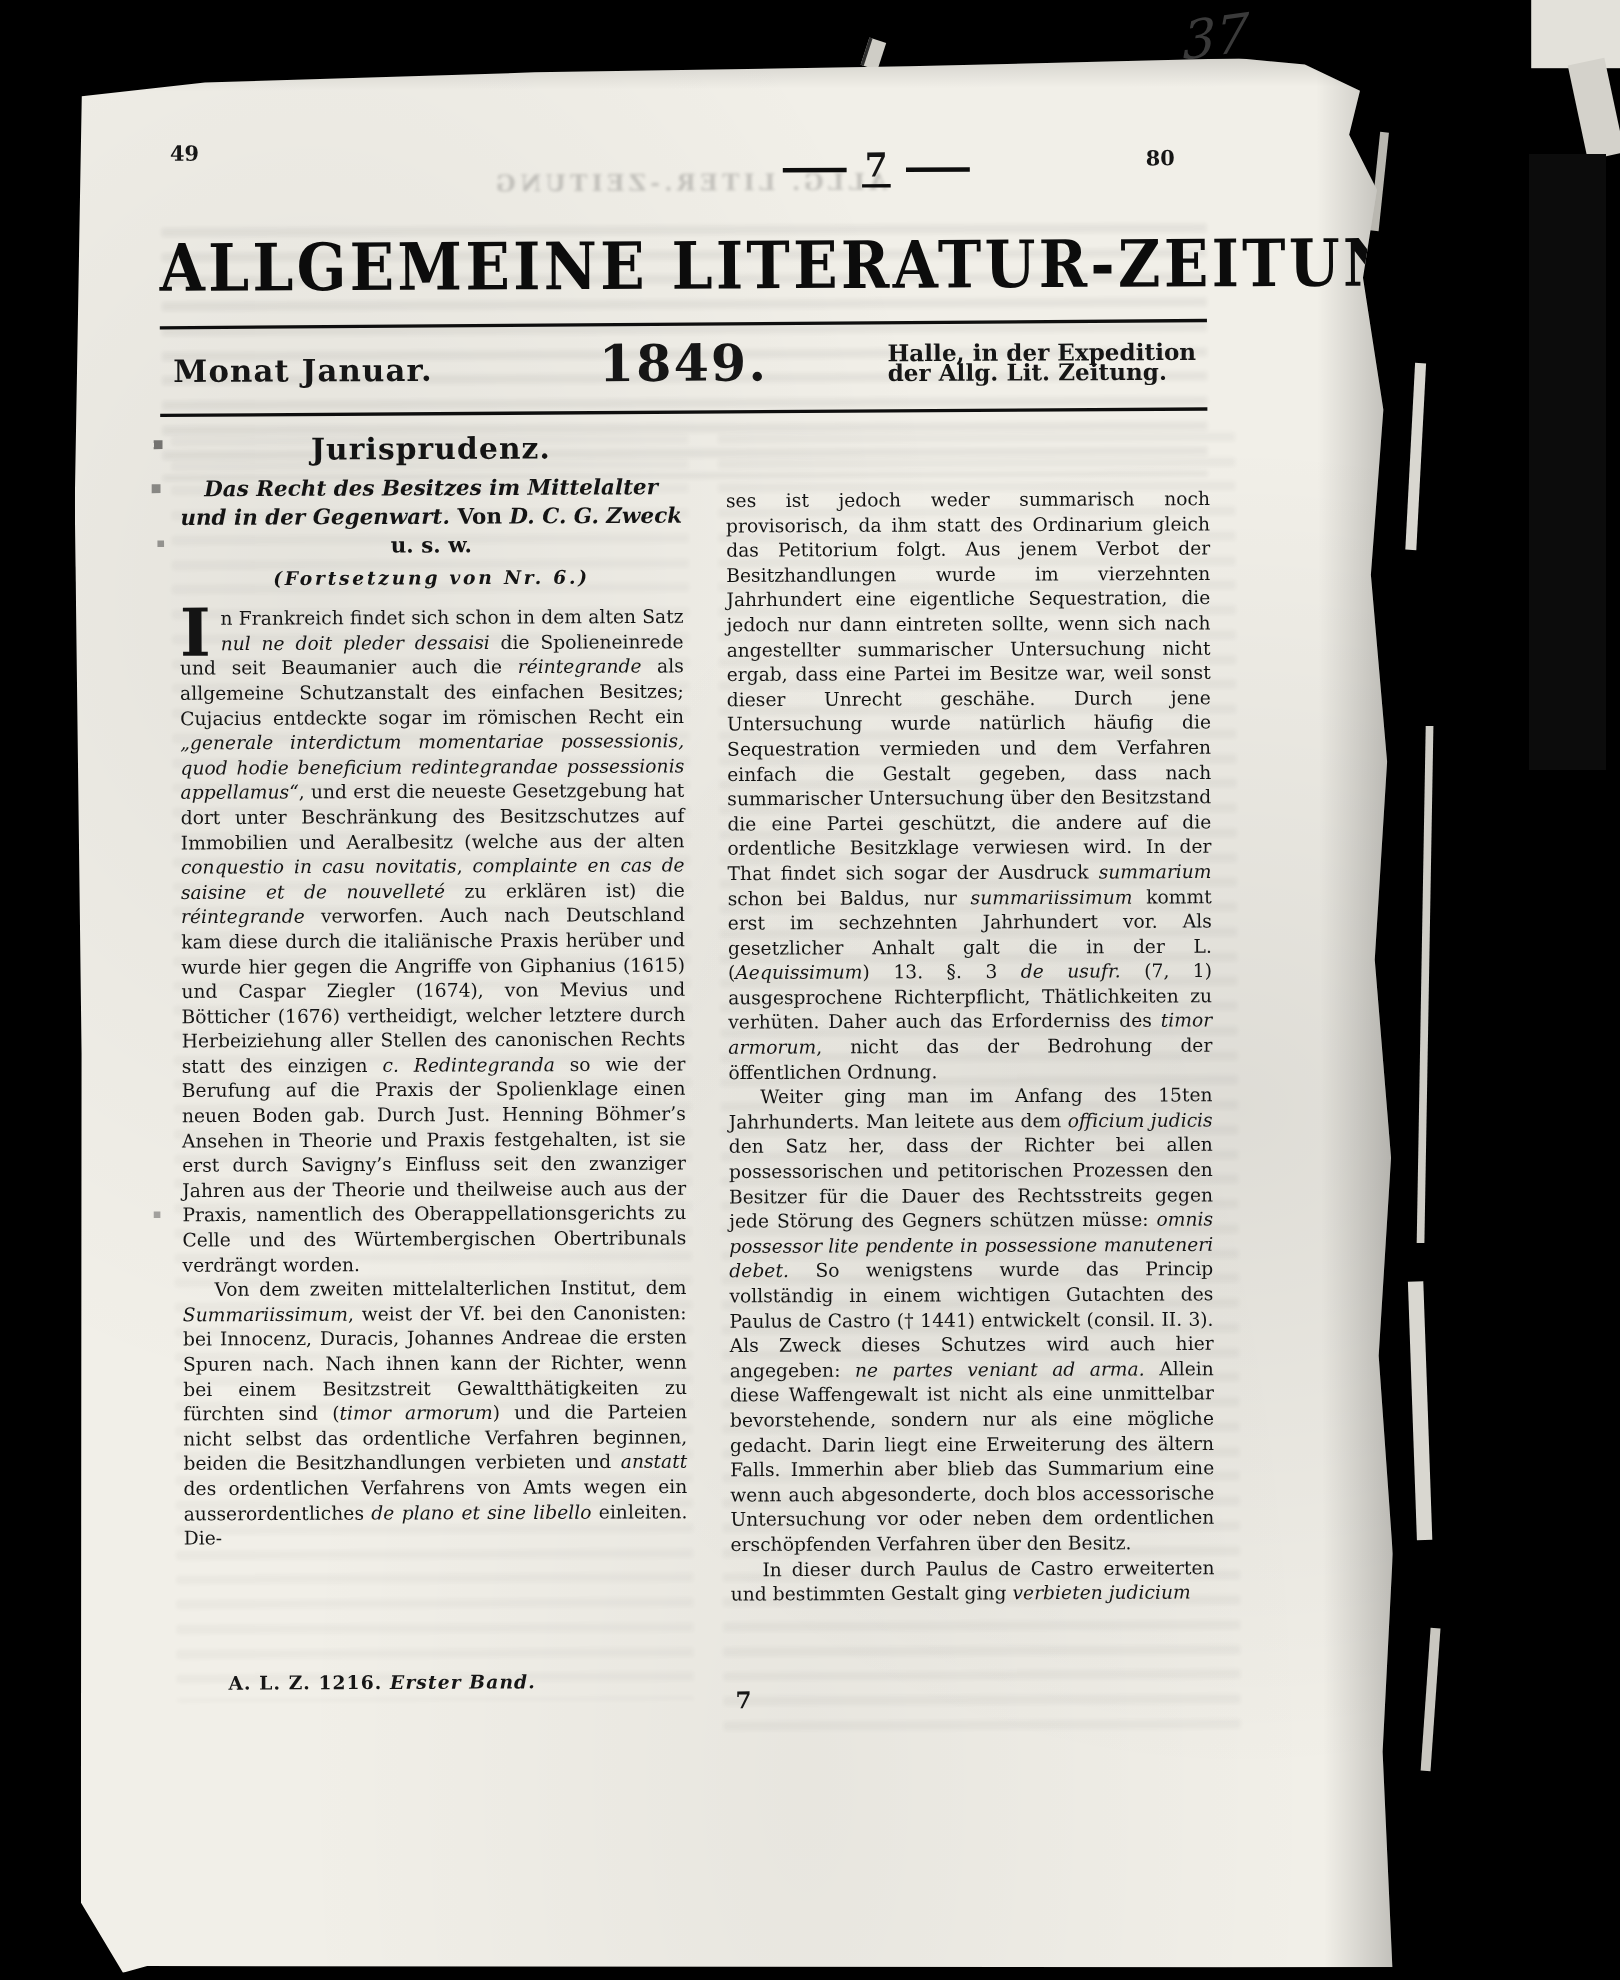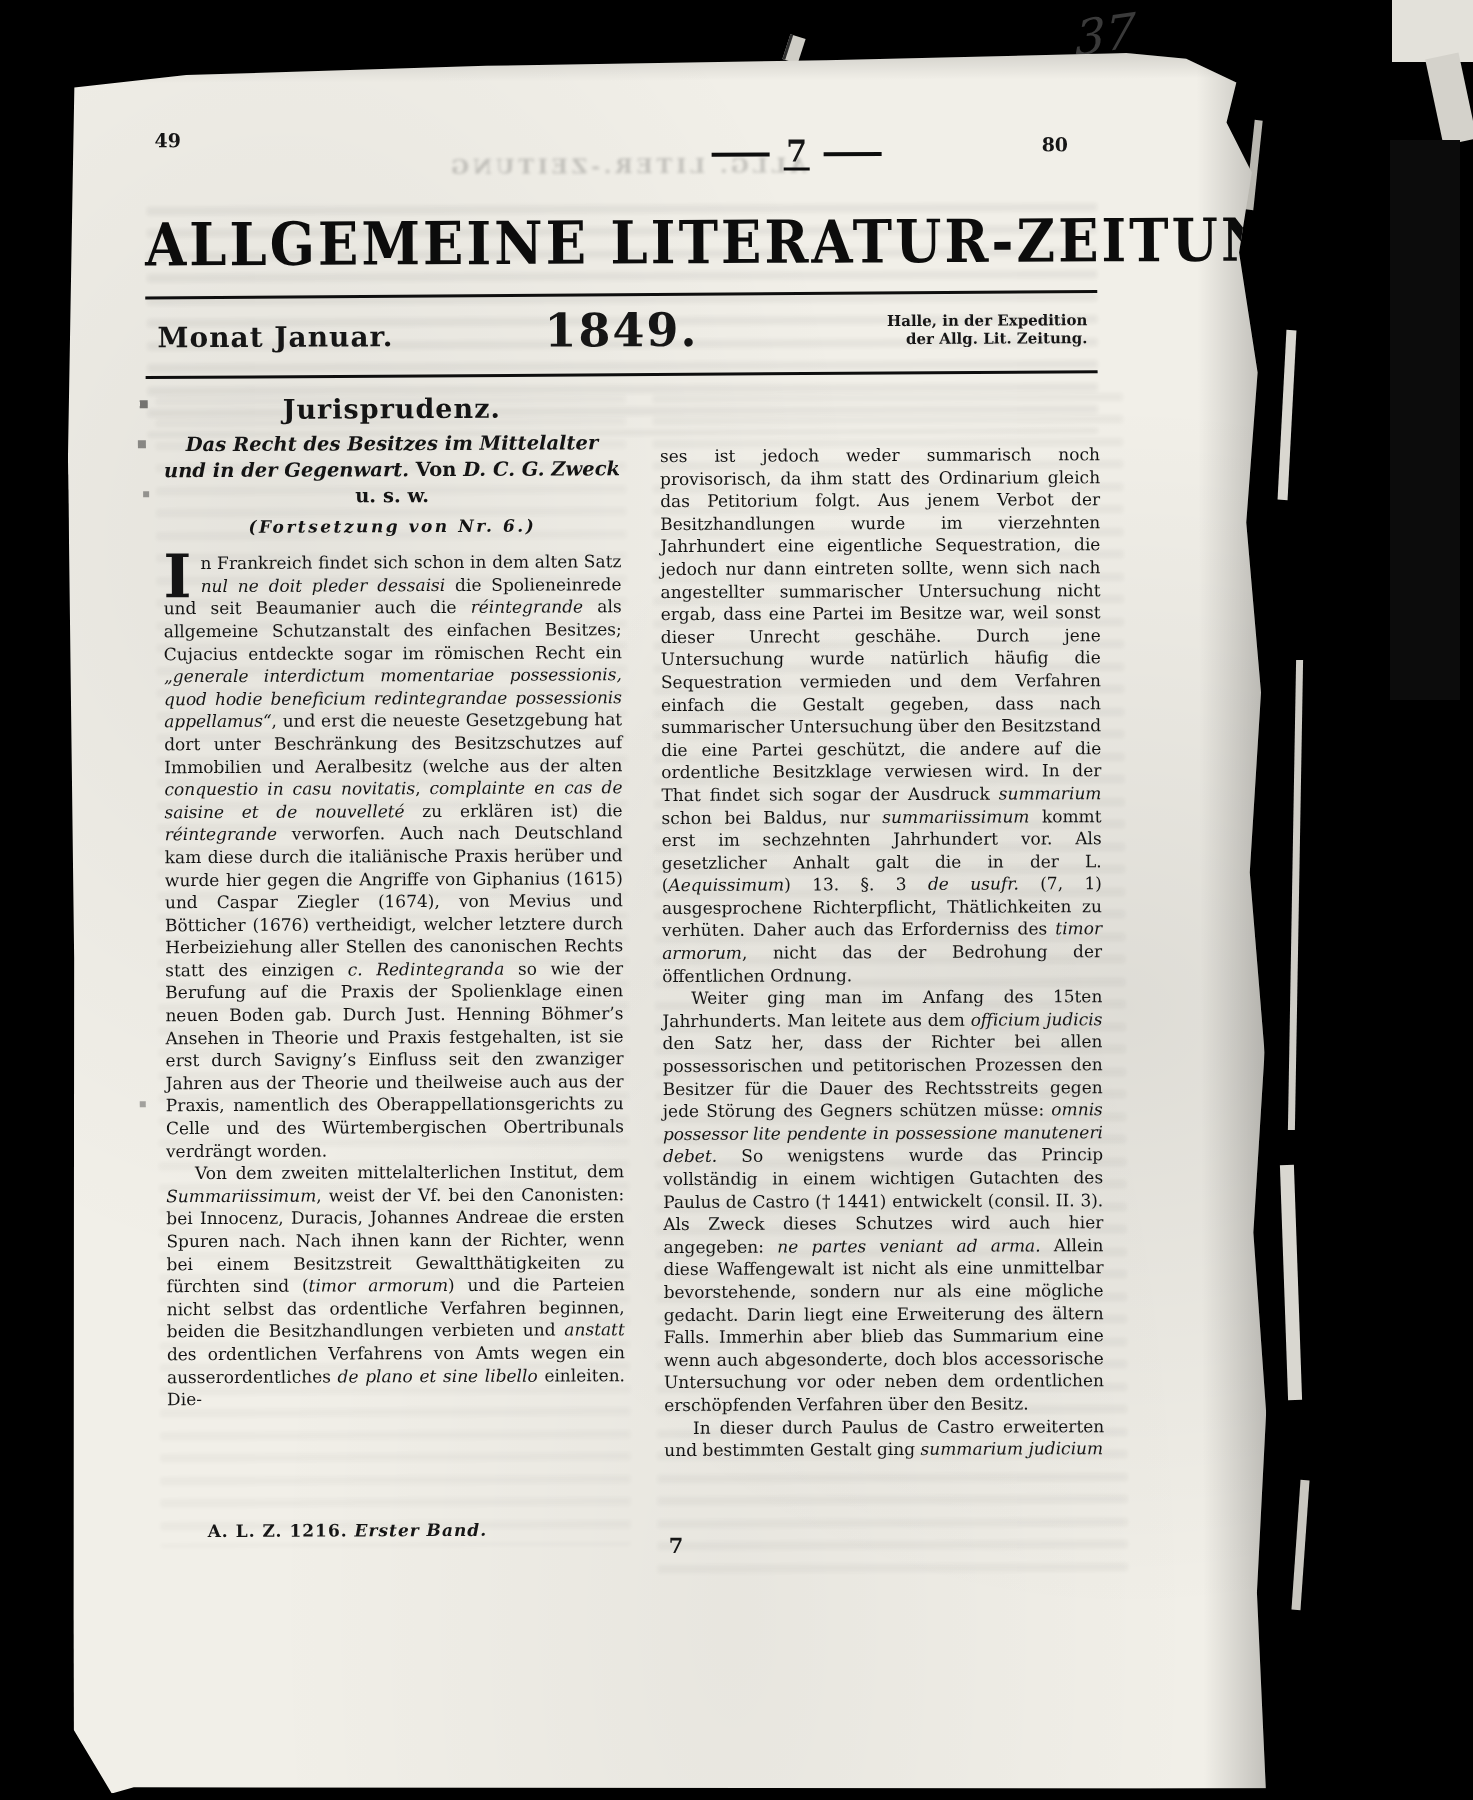--- a/index.html
+++ b/index.html
@@ -62,21 +62,21 @@
     position:absolute;left:78px;top:158px;width:950px;text-align:center;
     font-weight:bold;font-size:53px;letter-spacing:3px;line-height:1.1;
     transform:scaleY(1.12);white-space:nowrap;color:#0c0c0c;
   }
   .rule{position:absolute;left:78px;width:952px;height:3px;background:#0e0e0e;}
   .rule.r1{top:238px;transform:rotate(-0.15deg);}
   .rule.r2{top:318px;transform:rotate(-0.1deg);}
   .dateline{position:absolute;left:78px;top:246px;width:952px;height:66px;}
   .dateline .month{position:absolute;left:12px;top:18px;font-weight:bold;font-size:28px;letter-spacing:1px;}
   .dateline .year{position:absolute;left:0;right:0;top:2px;text-align:center;font-weight:bold;font-size:46px;letter-spacing:2px;}
-  .dateline .publisher{position:absolute;right:10px;top:12px;text-align:right;font-weight:bold;font-size:15px;line-height:18px;}
+  .dateline .publisher{position:absolute;right:10px;top:12px;text-align:left;font-weight:bold;font-size:21px;line-height:18px;}
   
   .col{position:absolute;font-size:17px;line-height:22.6px;color:#141414;}
   .col.left{left:95px;top:336px;width:458px;}
   .col.right{left:592px;top:390px;width:440px;}
   .section-head{text-align:center;font-weight:bold;font-size:27px;margin:6px 0 10px 0;letter-spacing:1px;}
   .art-title{text-align:center;font-weight:bold;font-size:19.5px;line-height:26px;margin:0 0 6px 0;}
   .art-cont{text-align:center;font-weight:bold;font-style:italic;font-size:17px;letter-spacing:2.5px;margin:0 0 14px 0;}
   .par{margin:0;text-align:justify;}
   .par.indent{text-indent:1.7em;}
   .par.dropcap::first-letter{
@@ -163,20 +163,20 @@
     <div>
         <p class="par dropcap"><span>In Frankreich findet sich schon in dem alten Satz </span><span style="font-style: italic;">nul ne doit pleder dessaisi</span><span> die Spolieneinrede und seit Beaumanier auch die </span><span style="font-style: italic;">réintegrande</span><span> als allgemeine Schutzanstalt des einfachen Besitzes; Cujacius entdeckte sogar im römischen Recht ein </span><span style="font-style: italic;">„generale interdictum momentariae possessionis, quod hodie beneficium redintegrandae possessionis appellamus“</span><span>, und erst die neueste Gesetzgebung hat dort unter Beschränkung des Besitzschutzes auf Immobilien und Aeralbesitz (welche aus der alten </span><span style="font-style: italic;">conquestio in casu novitatis</span><span>, </span><span style="font-style: italic;">complainte en cas de saisine et de nouvelleté</span><span> zu erklären ist) die </span><span style="font-style: italic;">réintegrande</span><span> verworfen. Auch nach Deutschland kam diese durch die italiänische Praxis herüber und wurde hier gegen die Angriffe von Giphanius (1615) und Caspar Ziegler (1674), von Mevius und Bötticher (1676) vertheidigt, welcher letztere durch Herbeiziehung aller Stellen des canonischen Rechts statt des einzigen </span><span style="font-style: italic;">c. Redintegranda</span><span> so wie der Berufung auf die Praxis der Spolienklage einen neuen Boden gab. Durch Just. Henning Böhmer’s Ansehen in Theorie und Praxis festgehalten, ist sie erst durch Savigny’s Einfluss seit den zwanziger Jahren aus der Theorie und theilweise auch aus der Praxis, namentlich des Oberappellationsgerichts zu Celle und des Würtembergischen Obertribunals verdrängt worden.</span></p>
         <p class="par indent"><span>Von dem zweiten mittelalterlichen Institut, dem </span><span style="font-style: italic;">Summariissimum</span><span>, weist der Vf. bei den Canonisten: bei Innocenz, Duracis, Johannes Andreae die ersten Spuren nach. Nach ihnen kann der Richter, wenn bei einem Besitzstreit Gewaltthätigkeiten zu fürchten sind (</span><span style="font-style: italic;">timor armorum</span><span>) und die Parteien nicht selbst das ordentliche Verfahren beginnen, beiden die Besitzhandlungen verbieten und </span><span style="font-style: italic;">anstatt</span><span> des ordentlichen Verfahrens von Amts wegen ein ausserordentliches </span><span style="font-style: italic;">de plano et sine libello</span><span> einleiten. Die-</span></p>
       </div>
   </div>
 
   <div class="col right">
     <div>
         <p class="par"><span>ses ist jedoch weder summarisch noch provisorisch, da ihm statt des Ordinarium gleich das Petitorium folgt.  Aus jenem Verbot der Besitzhandlungen wurde im vierzehnten Jahrhundert eine eigentliche Sequestration, die jedoch nur dann eintreten sollte, wenn sich nach angestellter summarischer Untersuchung nicht ergab, dass eine Partei im Besitze war, weil sonst dieser Unrecht geschähe.  Durch jene Untersuchung wurde natürlich häufig die Sequestration vermieden und dem Verfahren einfach die Gestalt gegeben, dass nach summarischer Untersuchung über den Besitzstand die eine Partei geschützt, die andere auf die ordentliche Besitzklage verwiesen wird.  In der That findet sich sogar der Ausdruck </span><span style="font-style: italic;">summarium</span><span> schon bei Baldus, nur </span><span style="font-style: italic;">summariissimum</span><span> kommt erst im sechzehnten Jahrhundert vor.  Als gesetzlicher Anhalt galt die in der L. (</span><span style="font-style: italic;">Aequissimum</span><span>) 13. §. 3 </span><span style="font-style: italic;">de usufr.</span><span> (7, 1) ausgesprochene Richterpflicht, Thätlichkeiten zu verhüten.  Daher auch das Erforderniss des </span><span style="font-style: italic;">timor armorum</span><span>, nicht das der Bedrohung der öffentlichen Ordnung.</span></p>
         <p class="par indent"><span>Weiter ging man im Anfang des 15ten Jahrhunderts.  Man leitete aus dem </span><span style="font-style: italic;">officium judicis</span><span> den Satz her, dass der Richter bei allen possessorischen und petitorischen Prozessen den Besitzer für die Dauer des Rechtsstreits gegen jede Störung des Gegners schützen müsse: </span><span style="font-style: italic;">omnis possessor lite pendente in possessione manuteneri debet.</span><span>  So wenigstens wurde das Princip vollständig in einem wichtigen Gutachten des Paulus de Castro († 1441) entwickelt (consil. II. 3).  Als Zweck dieses Schutzes wird auch hier angegeben: </span><span style="font-style: italic;">ne partes veniant ad arma.</span><span>  Allein diese Waffengewalt ist nicht als eine unmittelbar bevorstehende, sondern nur als eine mögliche gedacht.  Darin liegt eine Erweiterung des ältern Falls.  Immerhin aber blieb das Summarium eine wenn auch abgesonderte, doch blos accessorische Untersuchung vor oder neben dem ordentlichen erschöpfenden Verfahren über den Besitz.</span></p>
-        <p class="par indent"><span>In dieser durch Paulus de Castro erweiterten und bestimmten Gestalt ging </span><span style="font-style: italic;">summarium judicium</span></p>
+        <p class="par indent"><span>In dieser durch Paulus de Castro erweiterten und bestimmten Gestalt ging </span><span style="font-style: italic;">verbieten judicium</span></p>
       </div>
   </div>
 
   <div class="vol-footer"><span style="font-weight: bold;">A. L. Z. 1216.  </span><span style="font-style: italic; font-weight: bold; text-align: center;">Erster Band.</span></div>
   <div class="catchword">7</div>
 
 </div>
 
 </body></html>

